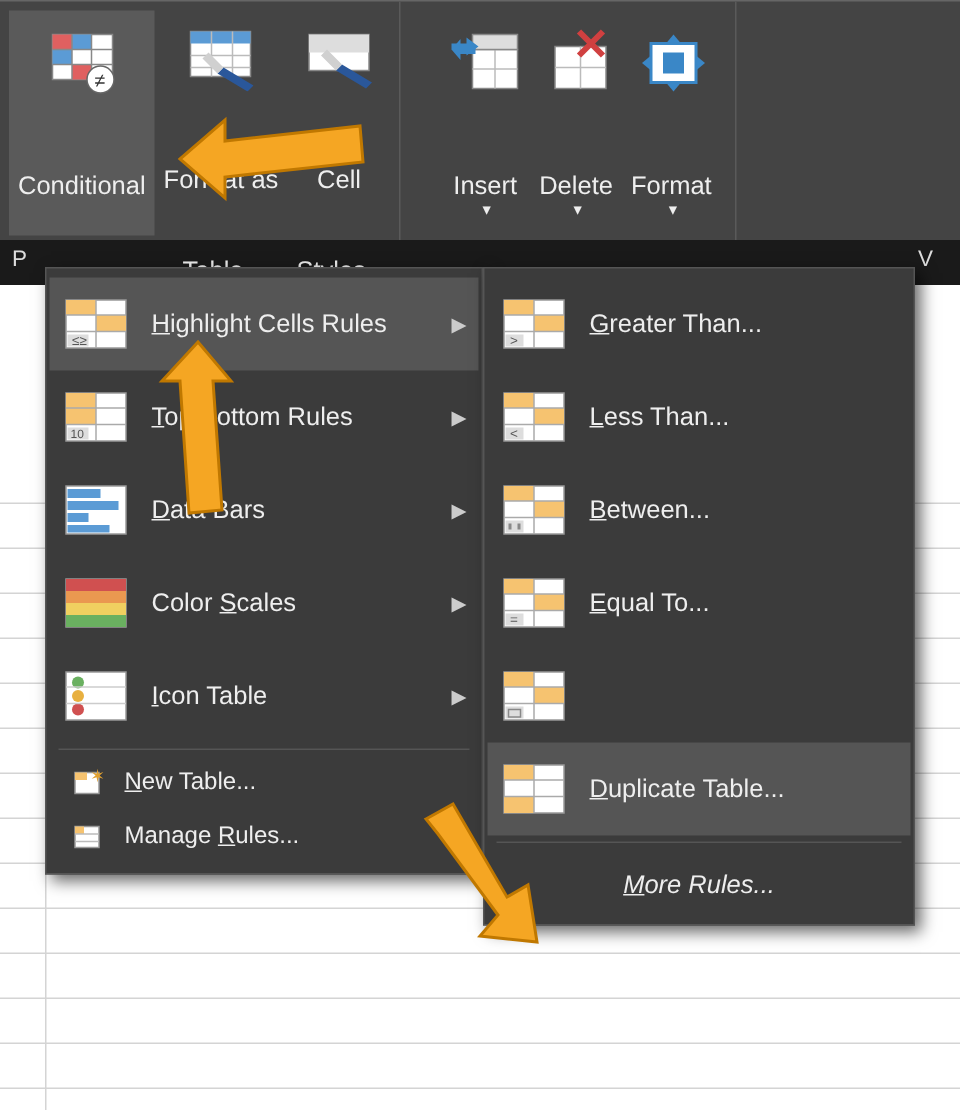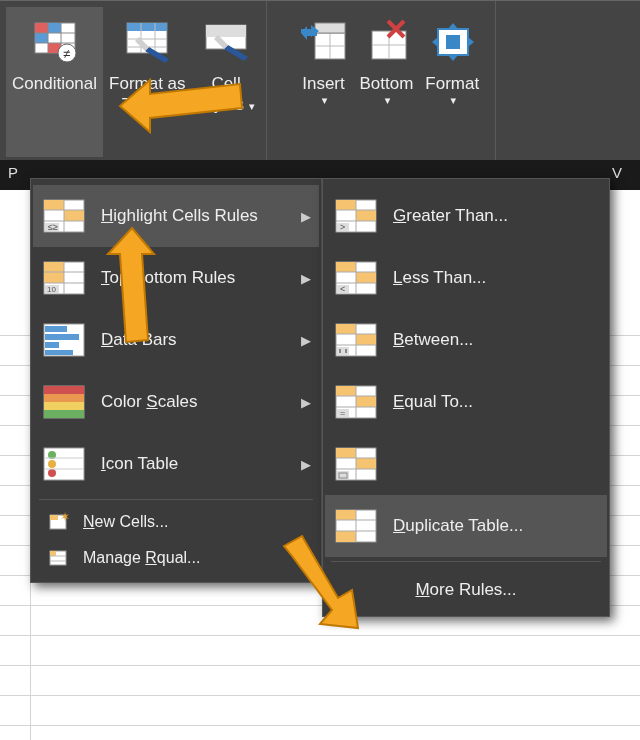--- a/index.html
+++ b/index.html
@@ -33,21 +33,21 @@
     padding: 4px 6px 2px 6px;
     text-align: center;
     font-size: 17px;
     color: #eee;
     line-height: 1.25;
     cursor: default;
     height: 150px;
   }
   .rbtn.active { background: #5a5a5a; }
   .rbtn .ico { width: 48px; height: 48px; margin: 6px 0 8px 0; display:flex;align-items:center;justify-content:center;}
-  .rbtn .lbl { white-space: nowrap; }
+  .rbtn .lbl { white-space: nowrap; margin-top: 40px; }
   .rbtn .caret { font-size: 11px; margin-left: 2px; }
   .stripe {
     background: #1a1a1a;
     height: 30px;
     color: #ddd;
     font-size: 15px;
     padding: 4px 0 0 6px;
     letter-spacing: 10px;
   }
   .sheet {
@@ -90,20 +90,21 @@
     padding: 8px 10px;
     font-size: 16px;
     color: #eee;
   }
   .msmall .sico { width: 20px; height: 20px; margin-right: 14px; margin-left: 6px; flex:0 0 20px;}
   .msmall .arrow { margin-left:auto; font-size:13px; color:#ccc; }
   .more {
     text-align: center;
     padding: 14px 0 10px 0;
     font-size: 17px;
+    font-style: italic;
   }
   
   .annot { position:absolute; z-index: 50; pointer-events:none; }
   
   svg { display:block; }
 </style>
 </head>
 <body>
 
 <div class="ribbon">
@@ -173,21 +174,21 @@
     <div class="rbtn">
       <span class="ico">
         <svg width="48" height="44">
             <rect x="10" y="12" width="34" height="28" fill="#fff" stroke="#888"></rect>
             <line x1="10" y1="26" x2="44" y2="26" stroke="#bbb"></line>
             <line x1="27" y1="12" x2="27" y2="40" stroke="#bbb"></line>
             <line x1="26" y1="2" x2="42" y2="18" stroke="#d04040" stroke-width="4"></line>
             <line x1="42" y1="2" x2="26" y2="18" stroke="#d04040" stroke-width="4"></line>
           </svg>
       </span>
-      <span class="lbl">Bottom</span>
+      <span class="lbl">Delete</span>
       <span class="caret">▾</span>
     </div>
     <div class="rbtn">
       <span class="ico">
         <svg width="48" height="44">
             <rect x="10" y="10" width="30" height="26" fill="#fff" stroke="#3a87c7" stroke-width="2"></rect>
             <rect x="18" y="16" width="14" height="14" fill="#3a87c7"></rect>
             <polygon points="4,23 10,18 10,28" fill="#3a87c7"></polygon>
             <polygon points="46,23 40,18 40,28" fill="#3a87c7"></polygon>
             <polygon points="25,4 20,10 30,10" fill="#3a87c7"></polygon>
@@ -298,32 +299,32 @@
   </div>
   <div class="msep"></div>
   <div class="msmall">
     <span class="sico">
         <svg width="20" height="20">
           <rect x="1" y="3" width="16" height="14" fill="#fff" stroke="#999"></rect>
           <rect x="1" y="3" width="8" height="5" fill="#f6c370"></rect>
           <text x="11" y="9" font-size="12" fill="#e0a030">✶</text>
         </svg>
       </span>
-    <span class="mtxt"><u>N</u><span>ew Cells...</span></span>
+    <span class="mtxt"><u>N</u><span>ew Table...</span></span>
   </div>
   <div class="msmall">
     <span class="sico">
         <svg width="20" height="20">
           <rect x="1" y="3" width="16" height="14" fill="#fff" stroke="#999"></rect>
           <rect x="1" y="3" width="6" height="5" fill="#f6c370"></rect>
           <line x1="1" y1="8" x2="17" y2="8" stroke="#bbb"></line>
           <line x1="1" y1="13" x2="17" y2="13" stroke="#bbb"></line>
         </svg>
       </span>
-    <span class="mtxt"><span>Manage </span><u>R</u><span>qual...</span></span>
+    <span class="mtxt"><span>Manage </span><u>R</u><span>ules...</span></span>
   </div>
 </div>
 
 <div class="menu menu2">
   <div class="mitem">
     <span class="mico">
         <svg width="42" height="34">
           <rect x="1" y="1" width="40" height="32" fill="#fff" stroke="#999"></rect>
           <rect x="1" y="1" width="20" height="10" fill="#f6c370"></rect>
           <rect x="21" y="11" width="20" height="11" fill="#f6c370"></rect>

